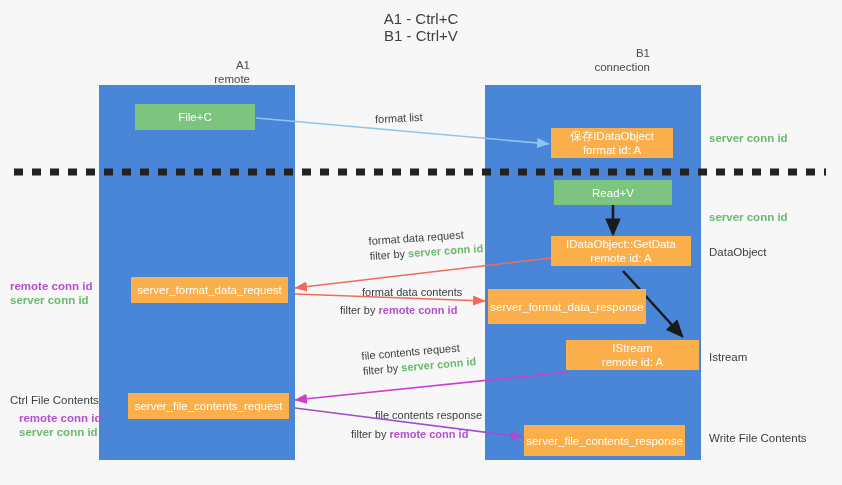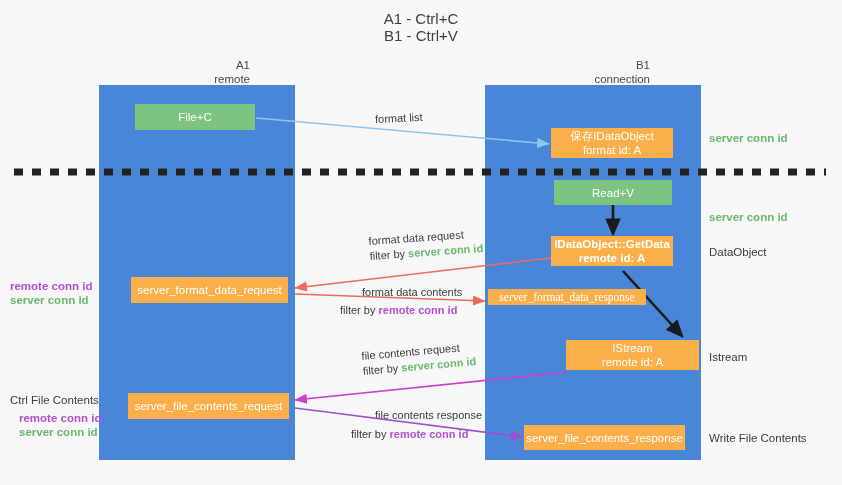--- a/index.html
+++ b/index.html
@@ -97,21 +97,21 @@
 </head>
 <body>
 
 <div id="stage">
 
   <div class="abs title">A1 - Ctrl+C
 B1 - Ctrl+V</div>
 
   <div class="abs col-head" style="left:140px; top:58px; width:110px;">A1
 remote</div>
-  <div class="abs col-head" style="left:540px; top:58px; width:110px;">B1
+  <div class="abs col-head" style="left:540px; top:46px; width:110px;">B1
 connection</div>
 
   <div class="abs lane" style="left:99px; top:85px; width:196px; height:375px;"></div>
   <div class="abs lane" style="left:485px; top:85px; width:216px; height:375px;"></div>
 
   <svg class="abs" id="wires" viewBox="0 0 842 485">
     <defs>
       <marker id="ah-blue" markerWidth="9" markerHeight="9" refX="7.5" refY="3.2" orient="auto">
         <path d="M0,0 L8,3.2 L0,6.4 z" fill="#8ec5f0"></path>
       </marker>
@@ -148,29 +148,29 @@
 
   <div class="abs node orange" style="left:131px; top:277px; width:157px; height:26px;">server_format_data_request</div>
 
   <div class="abs node orange" style="left:128px; top:393px; width:161px; height:26px;">server_file_contents_request</div>
 
   <div class="abs node orange" style="left:551px; top:128px; width:122px; height:30px;">保存IDataObject
 format id: A</div>
 
   <div class="abs node green" style="left:554px; top:180px; width:118px; height:25px;">Read+V</div>
 
-  <div class="abs node orange" style="left:551px; top:236px; width:122px; height:30px;font-weight:bold;">IDataObject::GetData
+  <div class="abs node orange" style="left:551px; top:236px; width:140px; height:30px;">IDataObject::GetData
 remote id: A</div>
 
-  <div class="abs node orange" style="left:488px; top:289px; width:158px; height:16px;font-family:Liberation Serif, serif;">server_format_data_response</div>
+  <div class="abs node orange" style="left:488px; top:289px; width:158px; height:35px;">server_format_data_response</div>
 
   <div class="abs node orange" style="left:566px; top:340px; width:133px; height:30px;">IStream
 remote id: A</div>
 
-  <div class="abs node orange" style="left:524px; top:425px; width:161px; height:25px;">server_file_contents_response</div>
+  <div class="abs node orange" style="left:524px; top:425px; width:161px; height:31px;">server_file_contents_response</div>
 
   <div class="abs edge-label" style="left:375px; top:111px; transform:rotate(-3deg);">
     <span>format list</span>
   </div>
 
   <div class="abs edge-label" style="left:369px; top:230px; transform:rotate(-4deg);">
     <div><span>format data request</span></div>
     <div>
       <span>filter by </span><span class="g">server conn id</span>
     </div>

